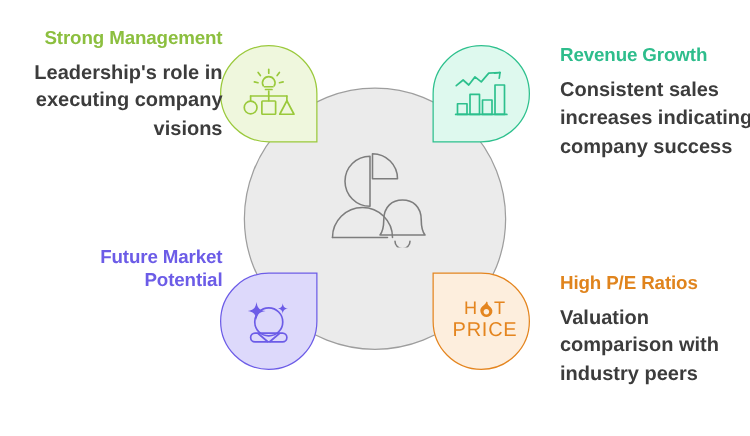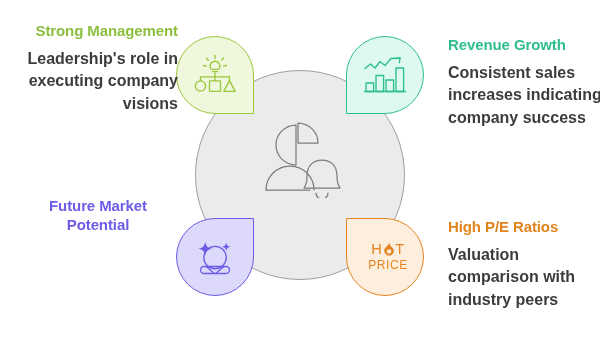--- a/index.html
+++ b/index.html
@@ -64,21 +64,21 @@
   .block .desc {
     margin-top:7px;
     font-size:16px;
     line-height:1.42;
     color:#3c3c3c;
     font-weight:bold;
   }
 
   .block-tl { left:18px;  top:22px;  text-align:right; }
   .block-tr { left:448px; top:36px;  text-align:left;  }
-  .block-bl { left:18px;  top:197px; text-align:center; }
+  .block-bl { left:18px;  top:197px; text-align:right; }
   .block-br { left:448px; top:218px; text-align:left;  }
 
   .c-green  { color:#8cbf3f; }
   .c-teal   { color:#2ebd8c; }
   .c-purple { color:#6c5ce7; }
   .c-orange { color:#e0841d; }
 
   
   .hotprice {
     display:flex;
@@ -90,21 +90,21 @@
     transform:translate(3px,0);
   }
   .hp-row1 {
     font-size:14.5px;
     letter-spacing:0.6px;
     display:flex;
     align-items:center;
     gap:0.5px;
   }
   .hp-row2 {
-    font-size:12px;
+    font-size:16px;
     letter-spacing:0.6px;
     margin-top:2px;
   }
   .flame { display:block; }
 </style>
 </head>
 <body>
 
 <div id="stage">
 

